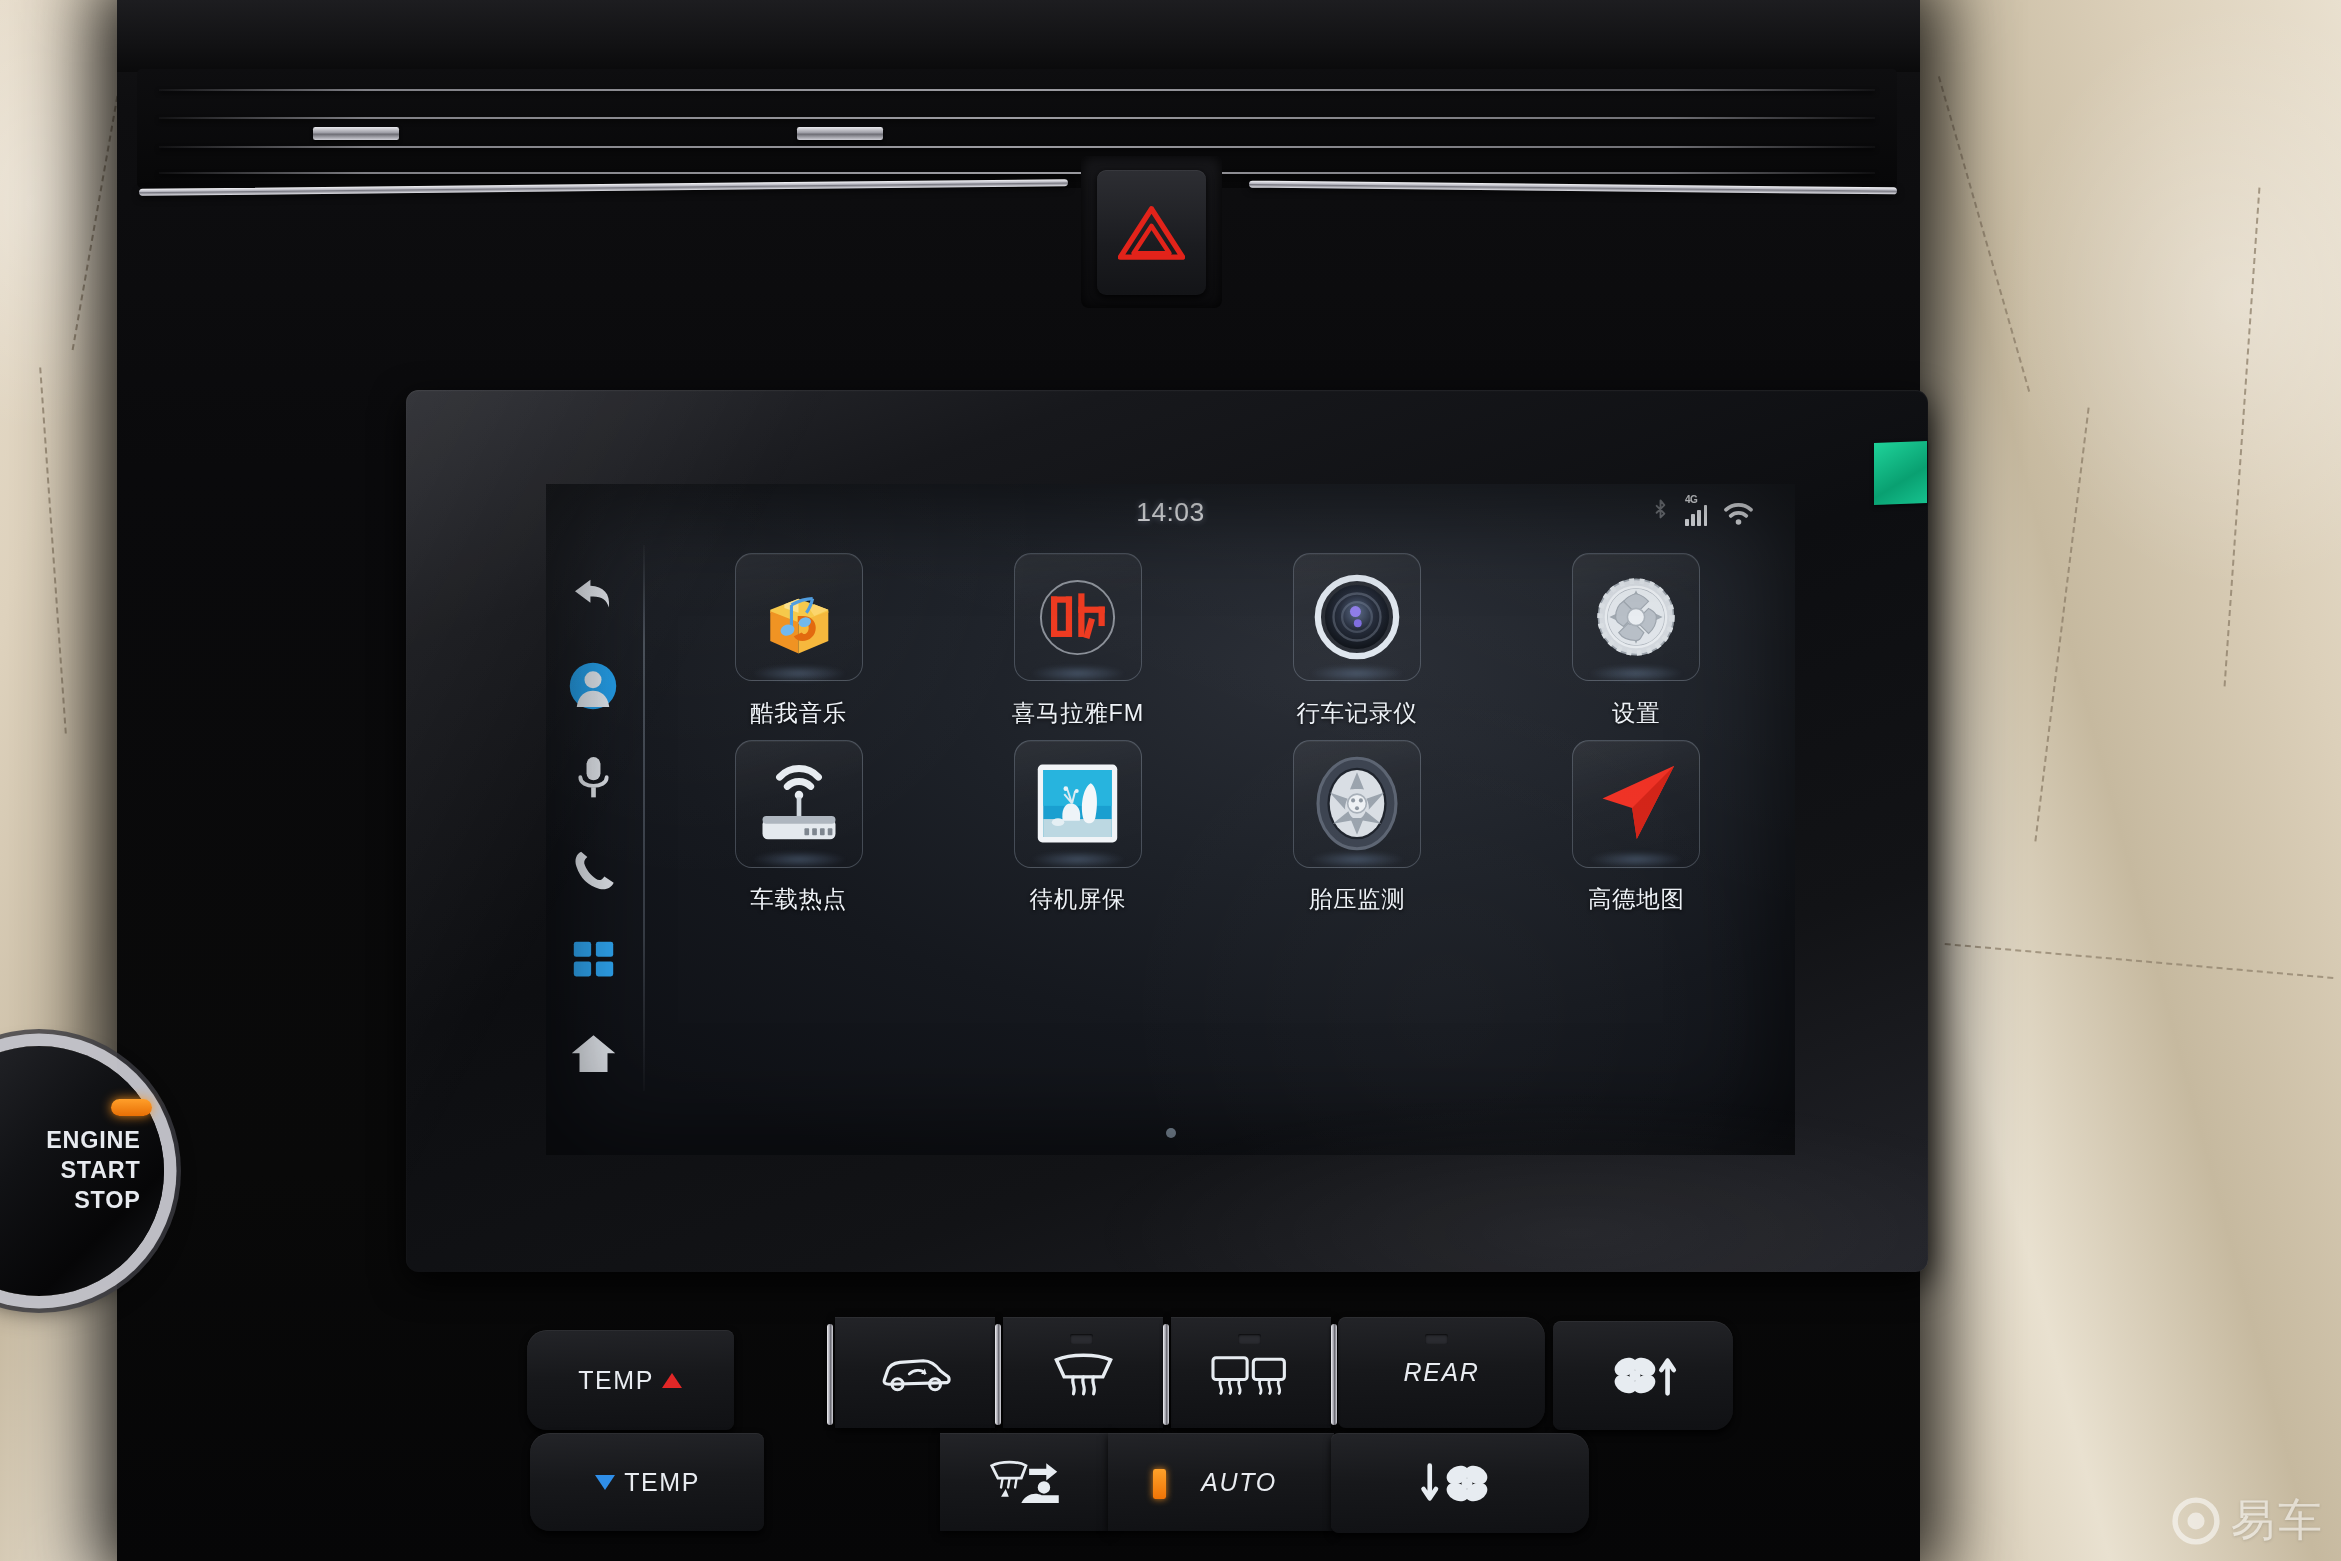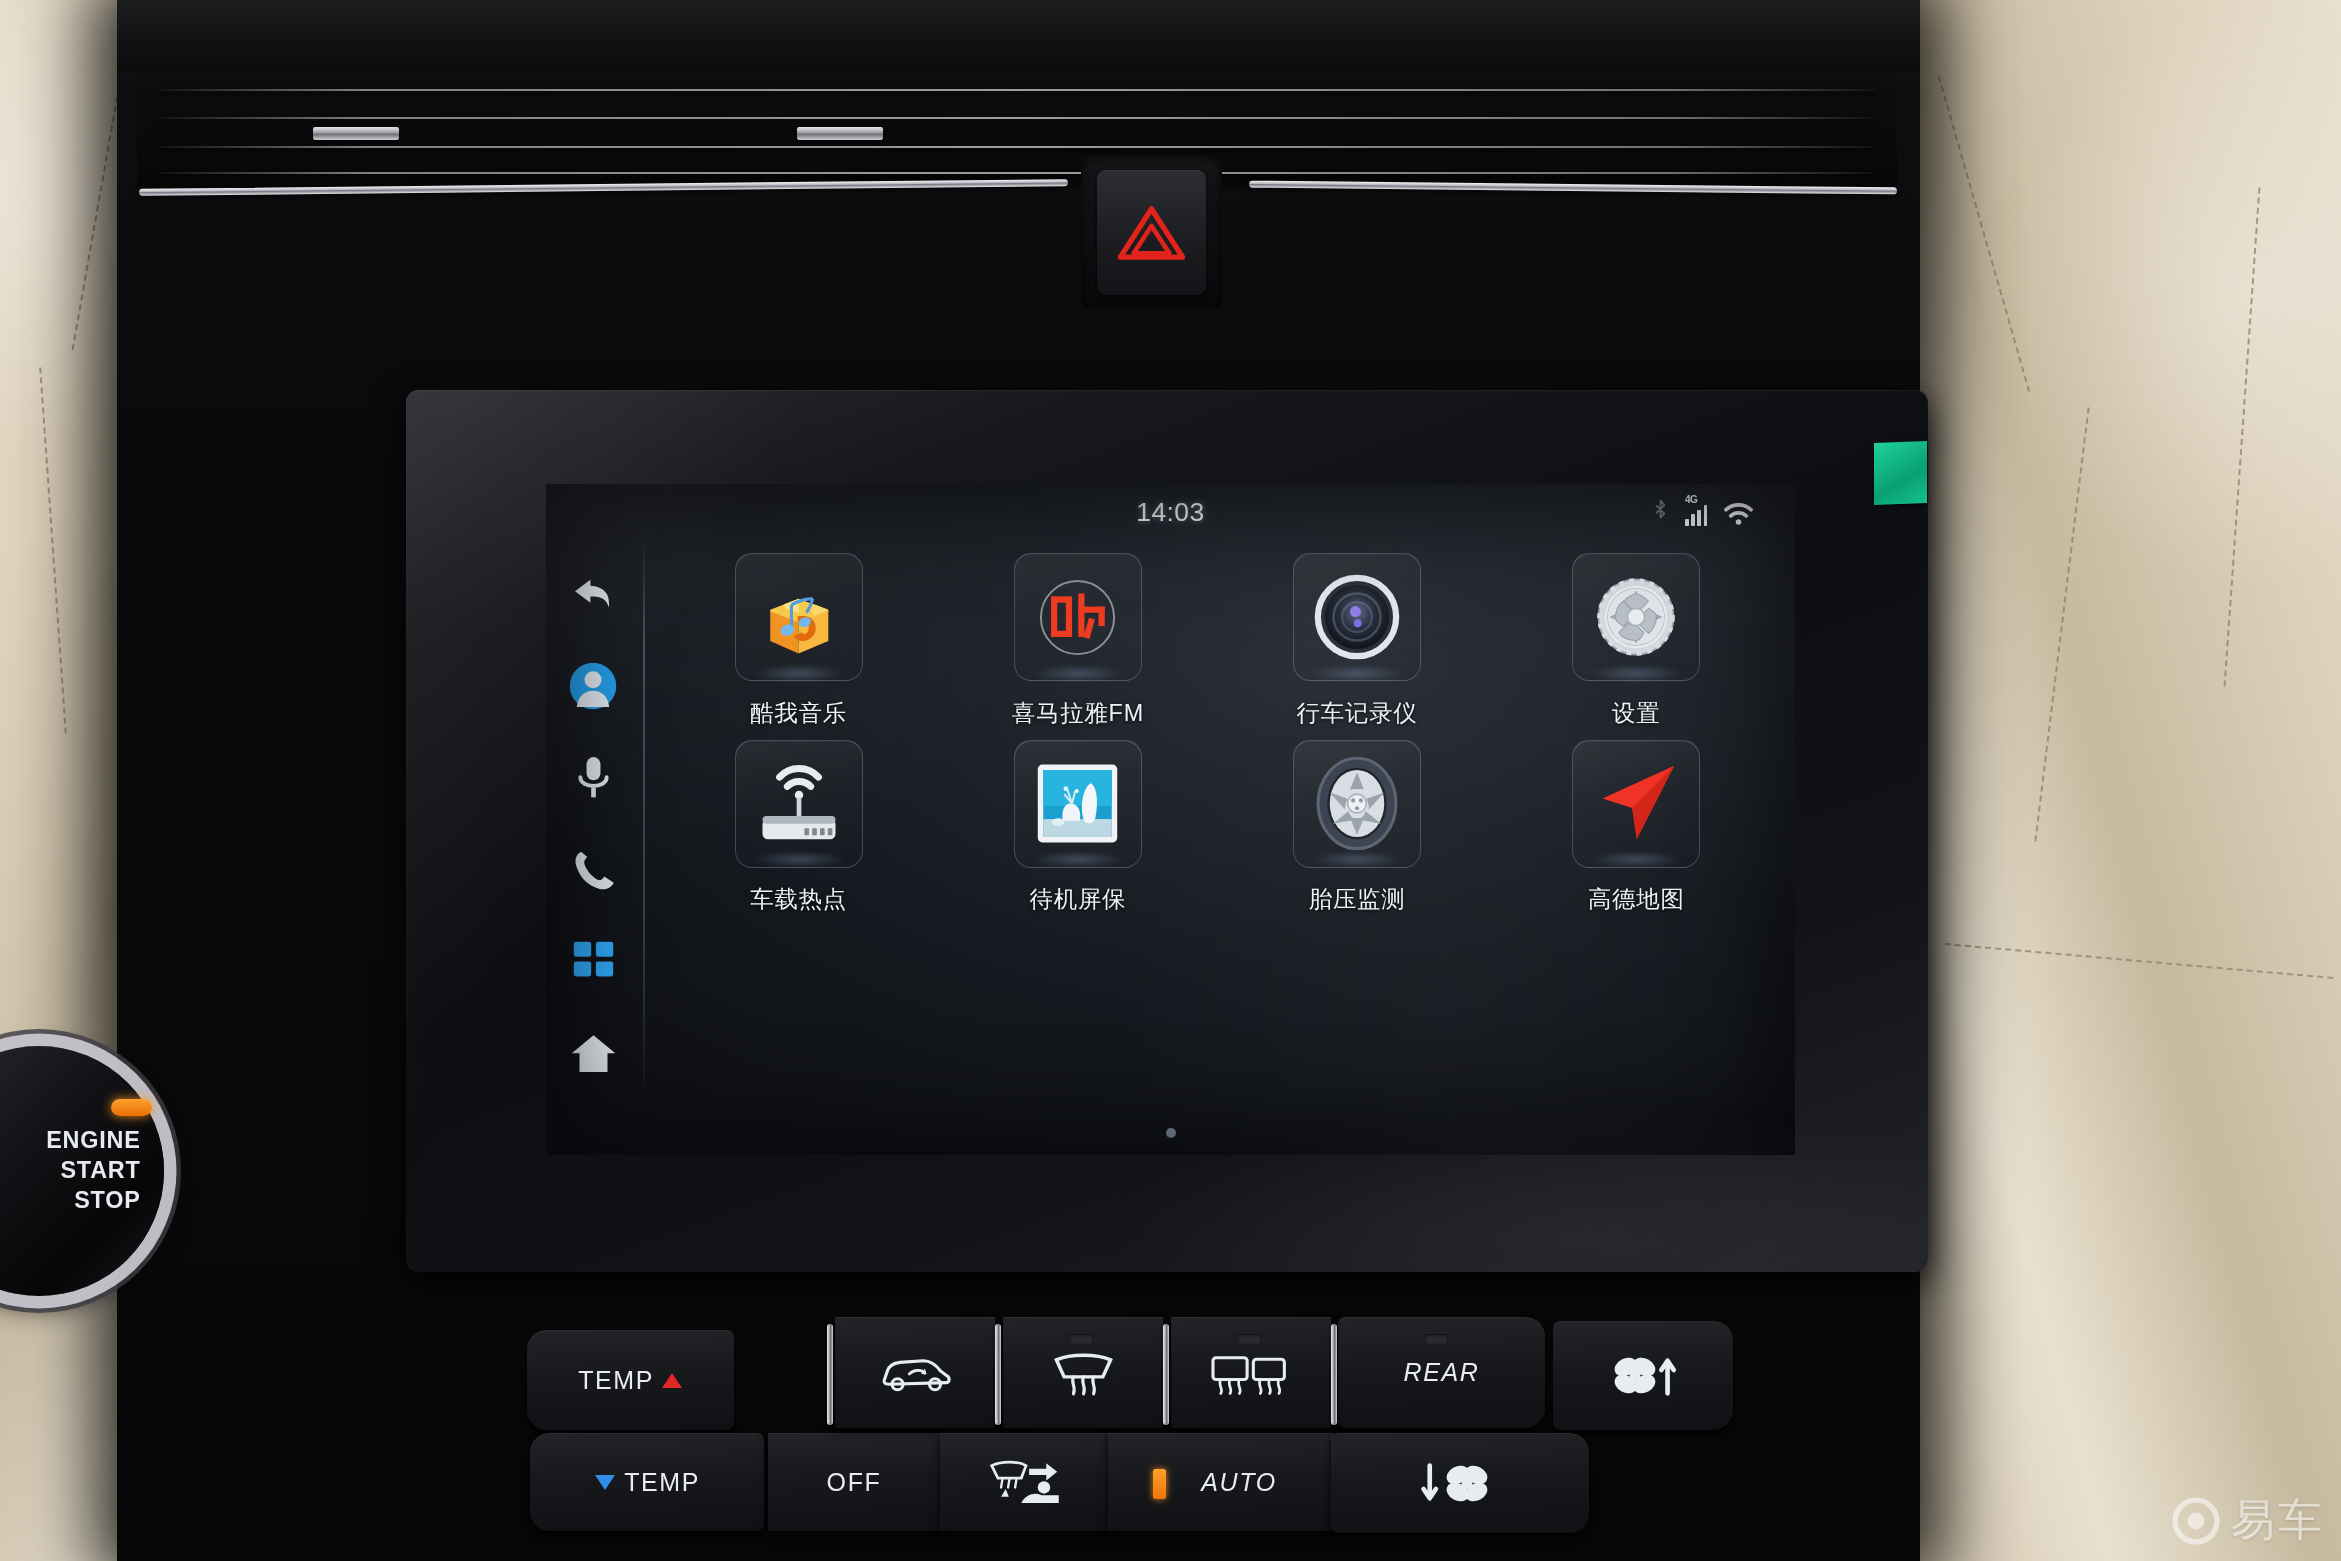--- a/index.html
+++ b/index.html
@@ -556,23 +556,20 @@
       <span>TEMP</span>
       <span class="arrow-up-red"></span>
     </div>
 
     <div class="cbtn rounded-l" style="left:-15.6px;top:125px;width:234px;height:98px;">
       <span class="arrow-dn-blue"></span>
       <span>TEMP</span>
     </div>
 
 
-    <div class="cbtn" style="left:222px;top:125px;width:172px;height:98px;">
-      <span>OFF</span>
-    </div>
 
     <div class="cbtn" style="left:289px;top:9.4px;width:160px;height:111px;">
       <svg width="75" height="41" viewBox="0 0 96 52">
         <path d="M8 36 L12 24 C14 18 20 14 28 13 L58 11 C66 11 74 16 80 24 L88 30 C92 32 92 38 88 39 L14 41 C9 41 7 39 8 36 Z" fill="none" stroke="#e7ecf1" stroke-width="4"></path>
         <circle cx="25" cy="41" r="7" fill="none" stroke="#e7ecf1" stroke-width="4"></circle>
         <circle cx="73" cy="41" r="7" fill="none" stroke="#e7ecf1" stroke-width="4"></circle>
         <path d="M40 28 C46 22 56 22 60 27" fill="none" stroke="#e7ecf1" stroke-width="3.5" stroke-linecap="round"></path>
         <path d="M60 21 L62 28 L55 28" fill="#e7ecf1"></path>
       </svg>
     </div>

